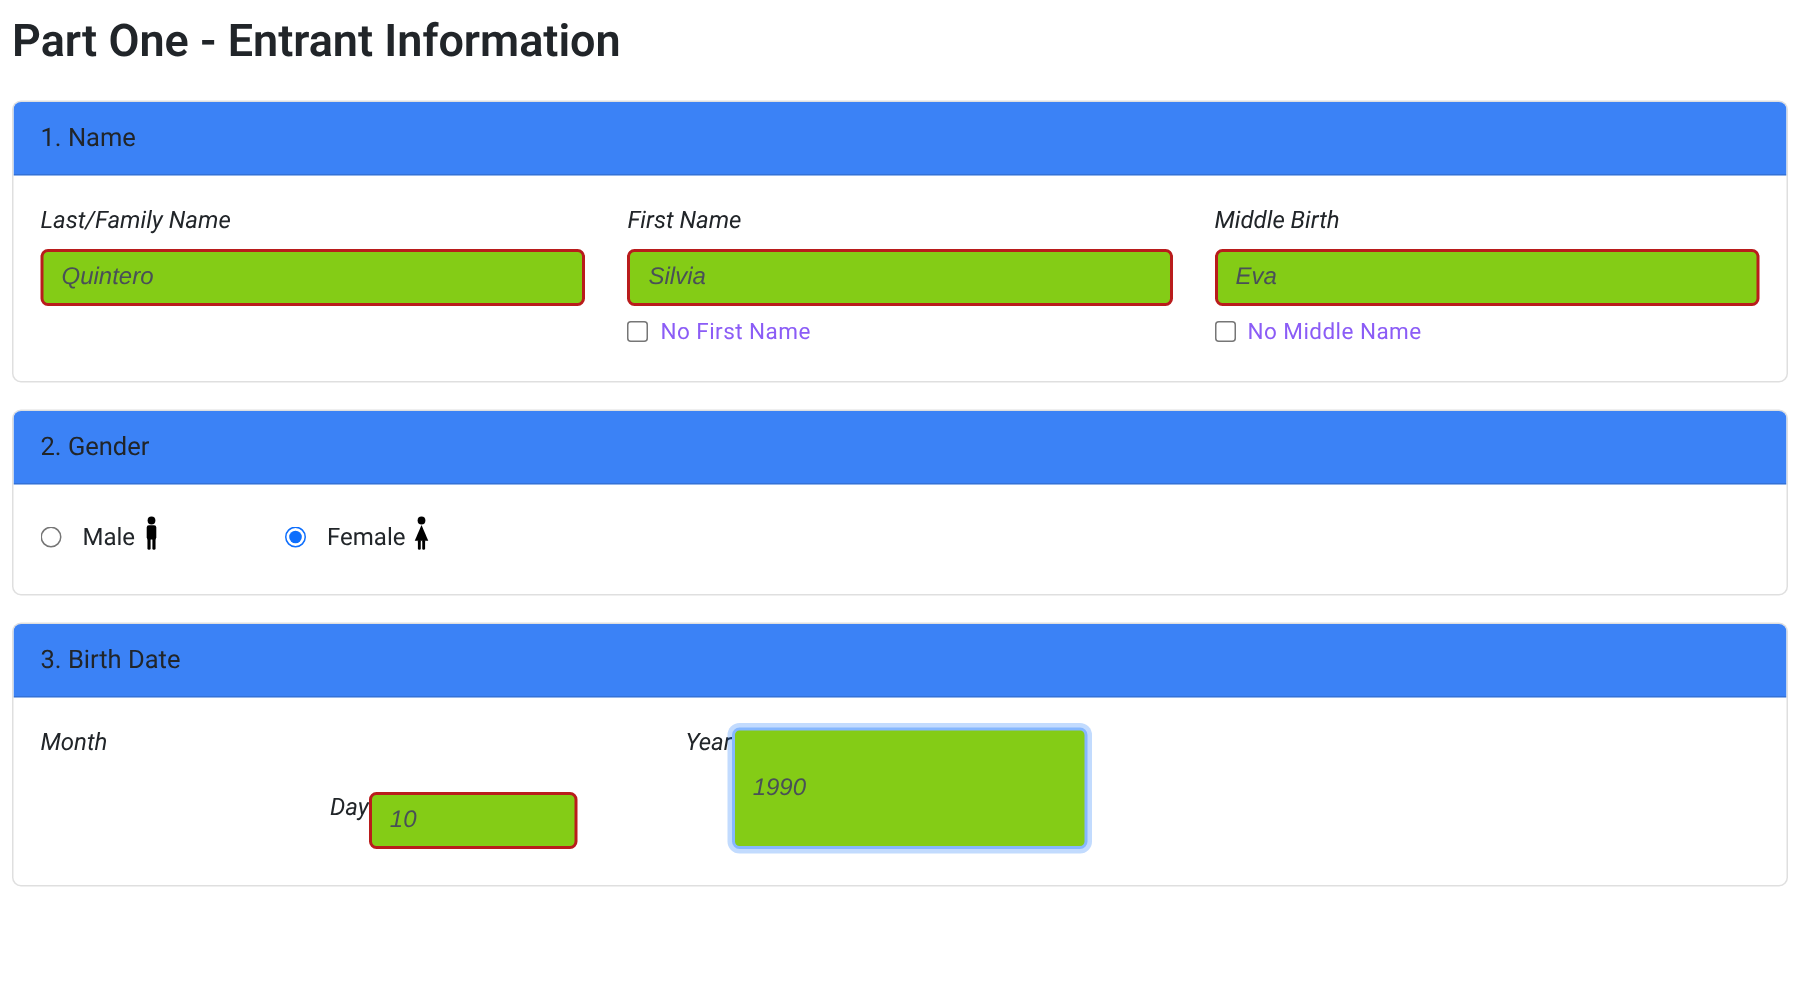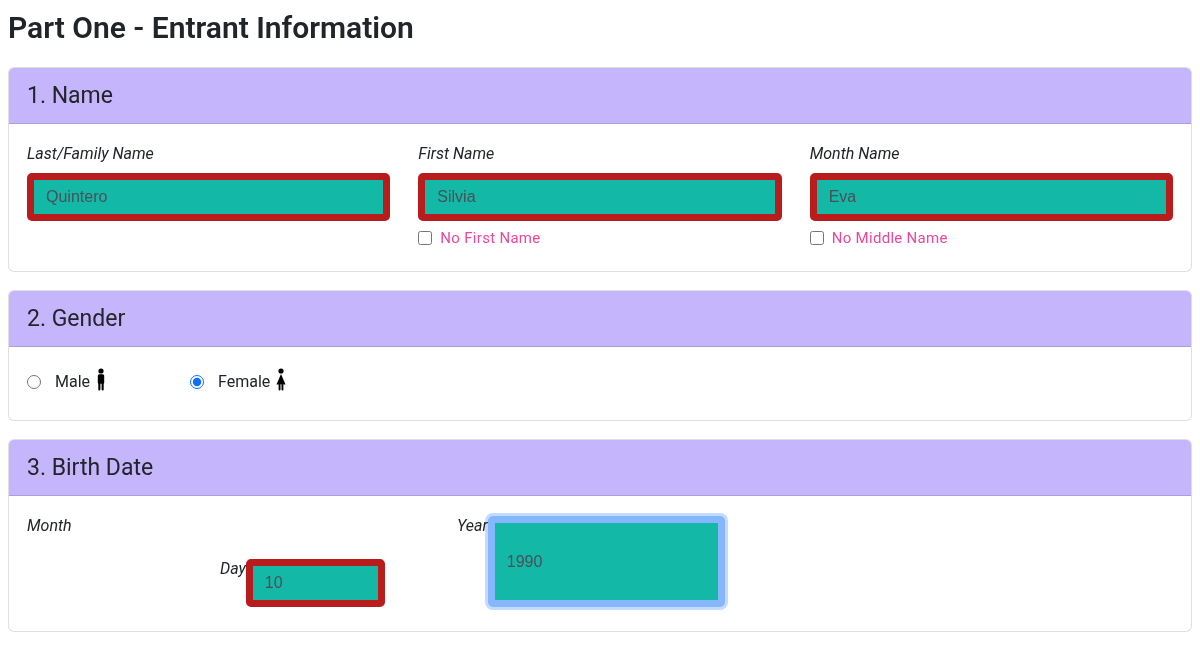--- a/index.html
+++ b/index.html
@@ -21,23 +21,23 @@
       color: #212529;
     }
     .card {
       border: 1px solid rgba(0,0,0,0.125);
       border-radius: 6px;
       margin-bottom: 18px;
       background: #fff;
       overflow: hidden;
     }
     .card-header {
-      background: #c4b5fd;
+      background: #3b82f6;
       padding: 14px 18px;
-      font-size: 23px;
+      font-size: 17px;
       color: #212529;
       border-bottom: 1px solid rgba(0,0,0,0.125);
     }
     .card-body {
       padding: 20px 18px 24px 18px;
     }
     .row {
       display: flex;
       gap: 28px;
     }
@@ -49,44 +49,45 @@
     .field-label {
       font-size: 16px;
       margin-bottom: 10px;
       color: #212529;
       font-style: italic;
     }
     .text-input {
       width: 100%;
       padding: 8px 12px;
       font-size: 16px;
-      border: 7px solid #b91c1c;
+      border: 2px solid #b91c1c;
       border-radius: 5px;
       color: #495057;
-      background: #14b8a6;
+      background: #84cc16;
       outline: none;
+      font-style: italic;
     }
     .text-input.focused {
       border-color: #86b7fe;
       box-shadow: 0 0 0 3px rgba(13,110,253,0.25);
     }
     .checkbox-row {
       display: flex;
       align-items: center;
       margin-top: 8px;
       gap: 8px;
     }
     .checkbox-row input[type="checkbox"] {
       width: 14px;
       height: 14px;
     }
     .checkbox-row label {
       font-size: 15px;
       letter-spacing: 0.3px;
-      color: #ec4899;
+      color: #8b5cf6;
     }
     .gender-row {
       display: flex;
       align-items: flex-end;
       gap: 80px;
     }
     .radio-option {
       display: flex;
       align-items: center;
       gap: 14px;
@@ -132,21 +133,21 @@
       </div>
       <div class="col">
         <div class="field-label">First Name</div>
         <input type="text" class="text-input" value="Silvia" style="">
         <div class="checkbox-row">
           <input type="checkbox" style="">
           <label>No First Name</label>
         </div>
       </div>
       <div class="col">
-        <div class="field-label">Month Name</div>
+        <div class="field-label">Middle Birth</div>
         <input type="text" class="text-input" value="Eva" style="">
         <div class="checkbox-row">
           <input type="checkbox" style="">
           <label>No Middle Name</label>
         </div>
       </div>
     </div>
   </div>
 </div>
 

